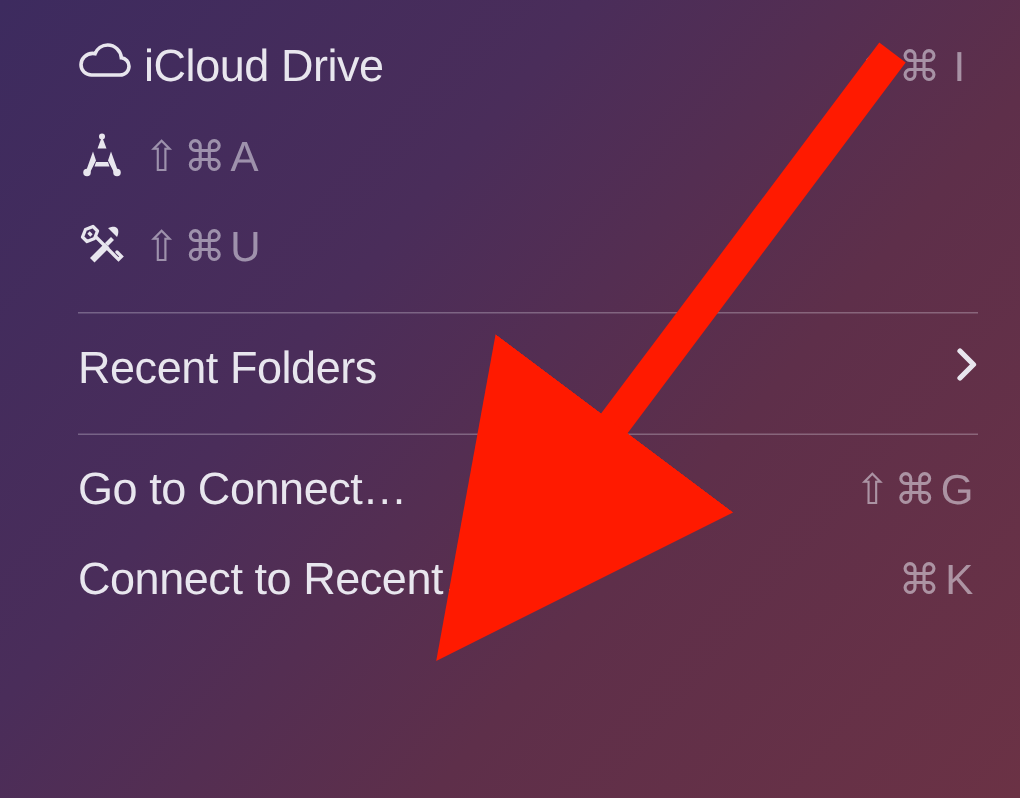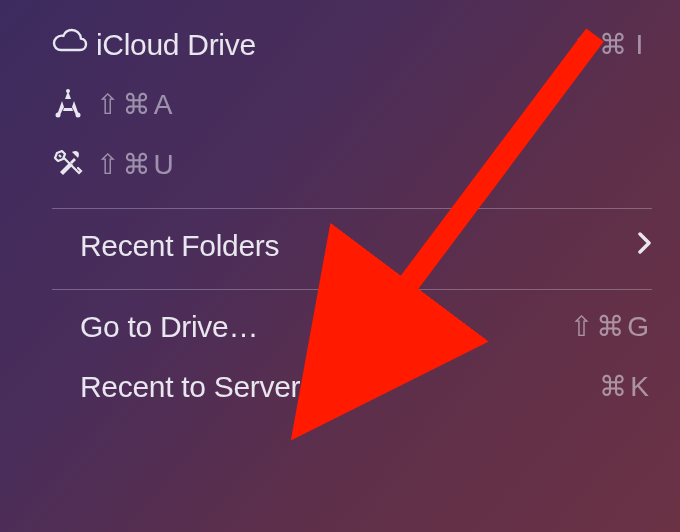--- a/index.html
+++ b/index.html
@@ -20,21 +20,21 @@
       width: 100%;
     }
     .menu-item {
       display: flex;
       align-items: flex-start;
       padding: 10px 28px 10px 52px;
       cursor: default;
       height: 60px;
     }
     .menu-item.no-icon {
-      padding-left: 80px;
+      padding-left: 52px;
     }
     .item-icon {
       width: 44px;
       display: flex;
       align-items: center;
       justify-content: flex-start;
     }
     .item-icon svg {
       display: block;
     }
@@ -139,30 +139,30 @@
     <span class="submenu-arrow">
       <svg width="14" height="22" viewBox="0 0 14 22">
         <path d="M2 2 L11 11 L2 20" fill="none" stroke="#e8e6ee" stroke-width="3.5" stroke-linecap="round" stroke-linejoin="round"></path>
       </svg>
     </span>
   </div>
 
   <div class="divider"></div>
 
   <div class="menu-item no-icon">
-    <span class="item-label">Go to Drive…</span>
+    <span class="item-label">Go to Connect…</span>
     <span class="item-shortcut">
       <span class="shortcut-key">⇧</span>
         <span class="shortcut-key">⌘</span>
         <span class="shortcut-key">G</span>
     </span>
   </div>
 
   <div class="menu-item no-icon">
-    <span class="item-label">Recent to Server…</span>
+    <span class="item-label">Connect to Recent…</span>
     <span class="item-shortcut">
       <span class="shortcut-key">⌘</span>
         <span class="shortcut-key">K</span>
     </span>
   </div>
 
 </div>
 
 <svg class="annotation-arrow" viewBox="0 0 680 532">
   <defs>

